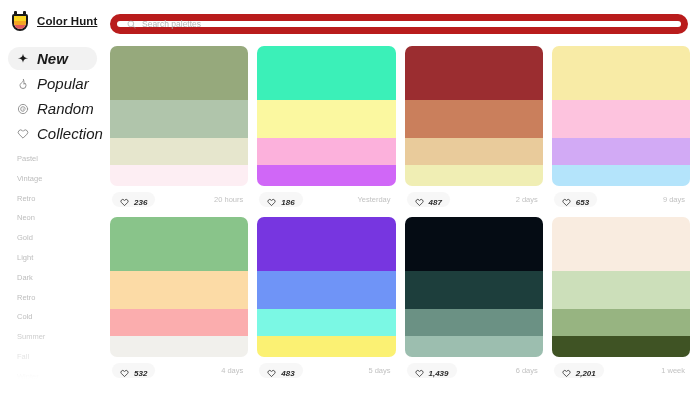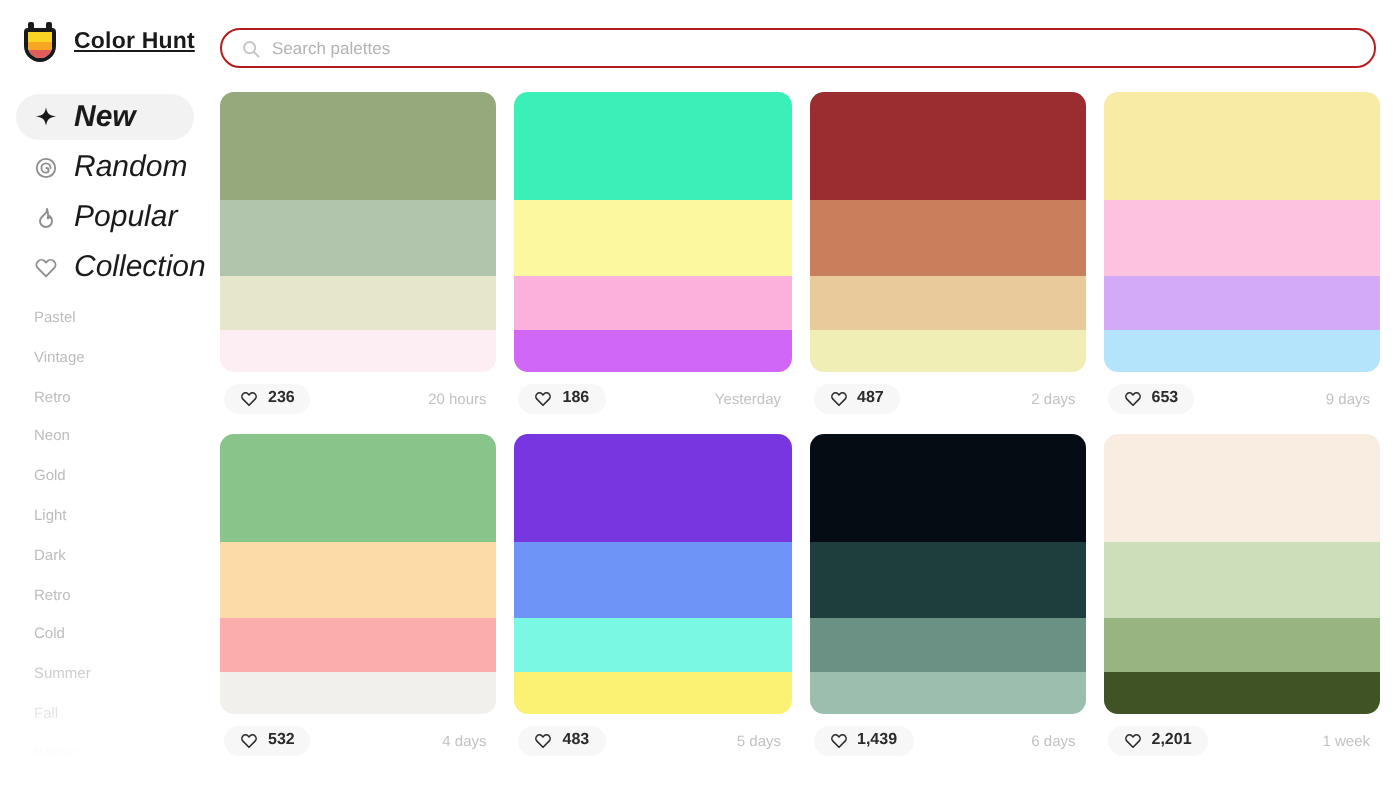--- a/index.html
+++ b/index.html
@@ -34,21 +34,21 @@
   .ls3 { top:72%; height:28%; background:#e45b5b; }
   .logo-ear { position:absolute; width:3px; height:4px; background:#1a1a1a; border-radius:1px; top:1px; }
   .logo-ear.l { left:4px; }
   .logo-ear.r { right:4px; }
   .brand-name { font-size:11.5px; font-weight:700; color:#1a1a1a; letter-spacing:0.1px; white-space:nowrap;text-decoration:underline; }
 
   .searchbar {
     position:absolute; left:110px; top:14px;
     width: 578px; height: 20px;
     background:#fff;
-    border:1px solid #b91c1c;
+    border:7px solid #b91c1c;
     border-radius: 11px;
     display:flex; align-items:center;
     padding: 0 10px; gap:6px;
   }
   .search-icon { width:9px; height:9px; flex:0 0 auto; opacity:.55; }
   .search-input {
     border:none; outline:none; background:transparent;
     font-family:"Liberation Sans", sans-serif;
     font-size:8.5px; color:#3a3a3a; width:100%;
   }
@@ -108,24 +108,25 @@
   .s1 { flex: 0 0 27.5%; }
   .s2 { flex: 0 0 19%; }
   .s3 { flex: 0 0 15%; }
 
   .card-meta {
     height:26px; display:flex; align-items:center;
     justify-content:space-between;
     padding: 0 2px;
   }
   .like-pill {
-    display:flex; align-items:center; gap:5px;
+    display:flex; align-items:flex-end; gap:5px;
     height:15px; padding: 0 8px;
     background:#f7f7f7; border-radius:8px;
     cursor:pointer;
+    font-style:italic;
   }
   .heart-icon { width:9px; height:9px; flex:0 0 auto; display:block; }
   .like-count { font-size:8px; color:#2b2b2b; font-weight:600; line-height:1; }
   .timeago { font-size:7.5px; color:#c2c2c2; padding-right:3px; white-space:nowrap; }
   .bottom-fade {
     position:absolute; left:105px; bottom:0; width:595px; height:16px;
     background: linear-gradient(to bottom, rgba(255,255,255,0) 0%, #fff 90%);
     pointer-events:none; z-index:15;
   }
 </style>
@@ -161,32 +162,32 @@
   <div class="sidebar">
 
     <div class="nav-item active">
       <svg class="nv-icon" viewBox="0 0 24 24" fill="#1a1a1a">
         <path d="M12 1.5c.9 4.4 2.1 6.6 4.4 7.6 1.6.7 3.4 1.1 6.1 1.4 -2.7.3 -4.5.7 -6.1 1.4 -2.3 1 -3.5 3.2 -4.4 7.6 -.9-4.4 -2.1-6.6 -4.4-7.6 -1.6-.7 -3.4-1.1 -6.1-1.4 2.7-.3 4.5-.7 6.1-1.4C9.9 8.1 11.1 5.9 12 1.5z"></path>
       </svg>
       <span class="nv-label">New</span>
     </div>
 
     <div class="nav-item">
+      <svg class="nv-icon" viewBox="0 0 24 24" fill="none" stroke="#8d8d8d" stroke-width="1.9" stroke-linecap="round" stroke-linejoin="round">
+        <path d="M13 3c.5 3 -1.2 4.3 -3.1 5.9C8 10.5 6 12.2 6 15a6 6 0 0 0 12 0c0-2.3 -1.1-3.8 -2.3-5 -.1 1.5 -1 2.4 -2 2.4 1 -3.2 -.1-7.5 -.7-9.4z"></path>
+      </svg>
+      <span class="nv-label">Popular</span>
+    </div>
+
+    <div class="nav-item">
       <svg class="nv-icon" viewBox="0 0 24 24" fill="none" stroke="#8d8d8d" stroke-width="1.8" stroke-linecap="round">
         <circle cx="12" cy="12" r="9.2"></circle>
         <path d="M16.6 12a4.6 4.6 0 1 0 -4.6 4.6c1.6 0 2.6-1 2.6-2.4 0-1.3 -1-2.2 -2.3-2.2"></path>
       </svg>
       <span class="nv-label">Random</span>
-    </div>
-
-    <div class="nav-item">
-      <svg class="nv-icon" viewBox="0 0 24 24" fill="none" stroke="#8d8d8d" stroke-width="1.9" stroke-linecap="round" stroke-linejoin="round">
-        <path d="M13 3c.5 3 -1.2 4.3 -3.1 5.9C8 10.5 6 12.2 6 15a6 6 0 0 0 12 0c0-2.3 -1.1-3.8 -2.3-5 -.1 1.5 -1 2.4 -2 2.4 1 -3.2 -.1-7.5 -.7-9.4z"></path>
-      </svg>
-      <span class="nv-label">Popular</span>
     </div>
 
     <div class="nav-item">
       <svg class="nv-icon" viewBox="0 0 24 24" fill="none" stroke="#8d8d8d" stroke-width="1.9" stroke-linejoin="round">
         <path d="M12 20.3 3.9 12.2a4.9 4.9 0 0 1 0-6.9 4.9 4.9 0 0 1 6.9 0l1.2 1.2 1.2-1.2a4.9 4.9 0 0 1 6.9 0 4.9 4.9 0 0 1 0 6.9z"></path>
       </svg>
       <span class="nv-label">Collection</span>
     </div>
 
     <div class="tags">

